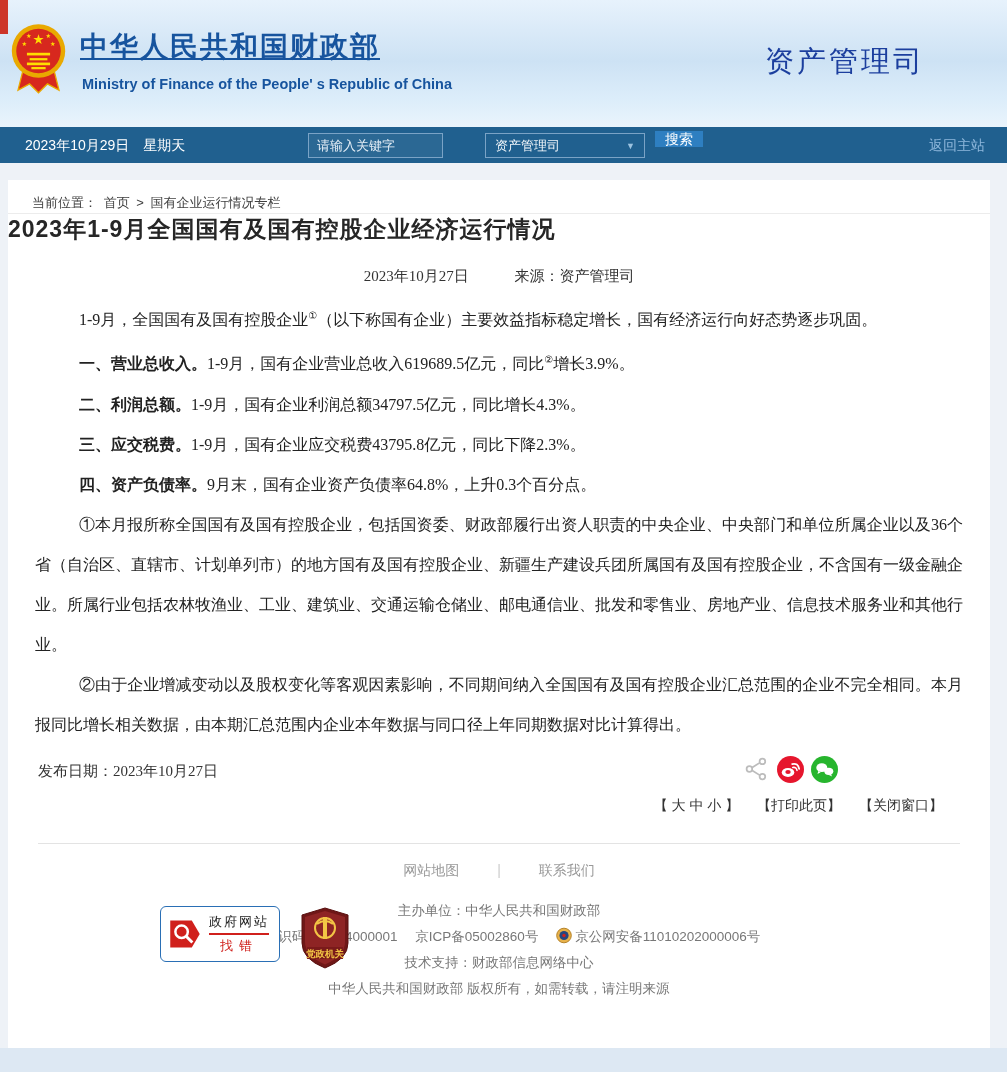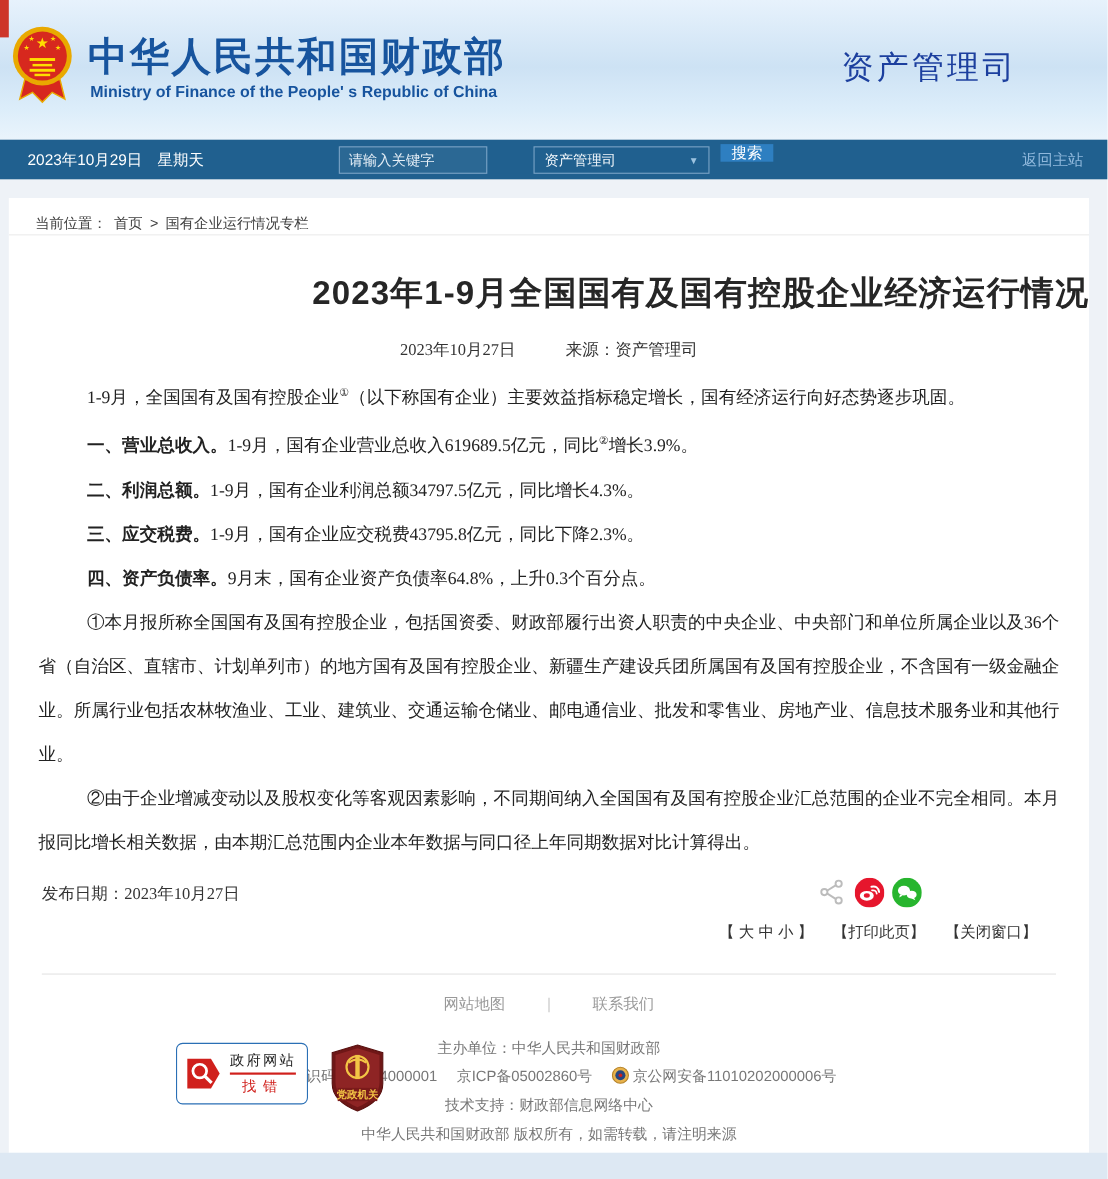--- a/index.html
+++ b/index.html
@@ -5,22 +5,22 @@
   * { margin:0; padding:0; box-sizing:border-box; }
   html,body { width:1007px; height:1072px; }
   body { font-family:"Liberation Sans","DejaVu Sans",sans-serif; overflow:hidden; }
   .page { position:relative; width:1007px; height:1072px; background:#eef2f7; overflow:hidden; }
 
   
   .site-header { position:relative; height:127px;
     background:linear-gradient(180deg,#e7f2fc 0%,#cde2f4 48%,#dcedfa 78%,#eaf4fc 100%); }
   .corner-strip { position:absolute; left:0; top:0; width:8px; height:34px; background:#cd3529; }
   .emblem { position:absolute; left:10px; top:22px; }
-  .site-title { position:absolute; left:80px; top:28px; font-size:36px; font-weight:bold;
-    color:#17549e; letter-spacing:2px; }
+  .site-title { position:absolute; left:80px; top:28px; font-size:28px; font-weight:bold;
+    color:#17549e; letter-spacing:2px;text-decoration:underline; }
   .site-subtitle { position:absolute; left:82px; top:76px; font-size:14.5px; font-weight:bold; color:#17549e; }
   .dept-title { position:absolute; right:82px; top:42px; font-size:29px; color:#1c3f9e; letter-spacing:3px; }
 
   
   .navbar { position:relative; height:36px; background:#20608f; }
   .nav-date { position:absolute; left:25px; top:0; line-height:36px; color:#fff; font-size:14px; }
   .nav-search-input { position:absolute; left:308px; top:6px; width:135px; height:25px;
     background:rgba(255,255,255,0.05); border:1px solid #7aa3c6; color:#fff; font-size:13px;
     padding:0 8px; outline:none; font-family:inherit; }
   .nav-search-input::placeholder { color:#e6eff7; opacity:1; }
@@ -32,21 +32,21 @@
     background:#2e7fc1; border:none; color:#fff; font-size:14px; cursor:pointer; font-family:inherit; }
   .nav-home-link { position:absolute; right:22px; top:0; line-height:36px; color:#8fb8dc;
     font-size:14px; text-decoration:none; cursor:pointer; }
 
   
   .panel { margin:17px 17px 0 8px; width:982px; height:868px; background:#fff; position:relative; overflow:hidden; }
   .breadcrumb { height:34px; line-height:45px; padding:0 24px; font-size:13px; color:#404040;
     border-bottom:1px solid #ececec; }
   .breadcrumb a { color:#404040; text-decoration:none; cursor:pointer; margin:0 3px; }
 
-  .article-title { margin-top:32px; text-align:right; font-size:30px; font-weight:bold;
+  .article-title { text-align:left; font-size:23px; font-weight:bold;
     color:#262626; letter-spacing:1px; }
   .article-meta { margin-top:22px; text-align:center; font-size:15px; color:#333;
     font-family:"Liberation Serif","DejaVu Serif",serif; }
   .article-meta .meta-source { margin-left:42px; }
 
   .article-body { margin-top:10px; padding:0 27px; font-size:16px; color:#222; text-align:justify;
     font-family:"Liberation Serif","DejaVu Serif",serif; }
   .article-body p { line-height:40px; text-indent:2.75em; }
   .article-body b { font-weight:bold; }
   .article-body sup { font-size:10px; vertical-align:super; }

